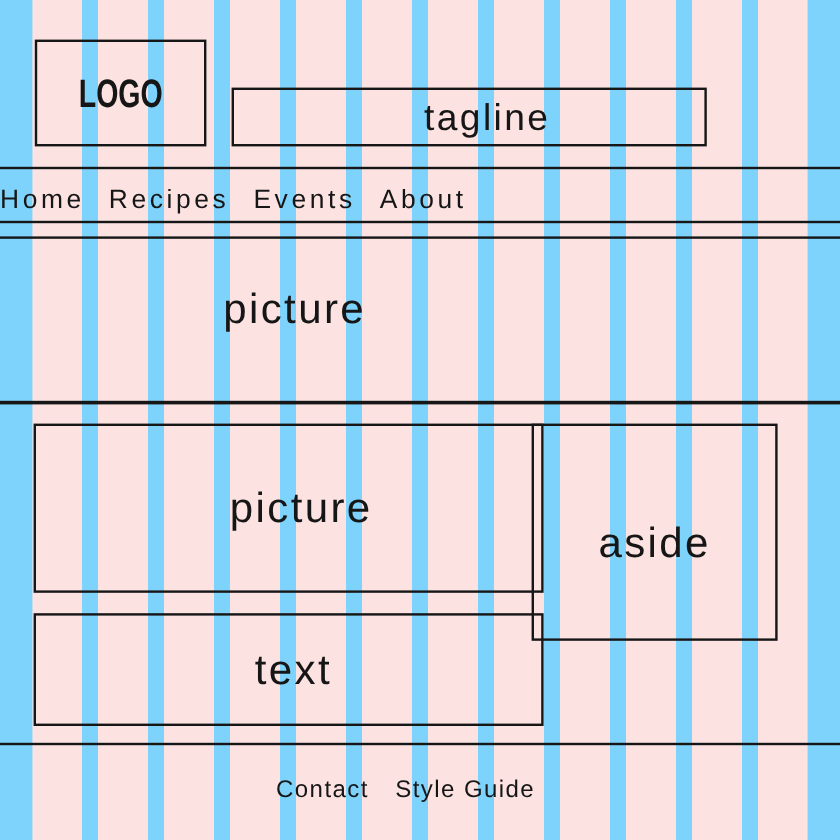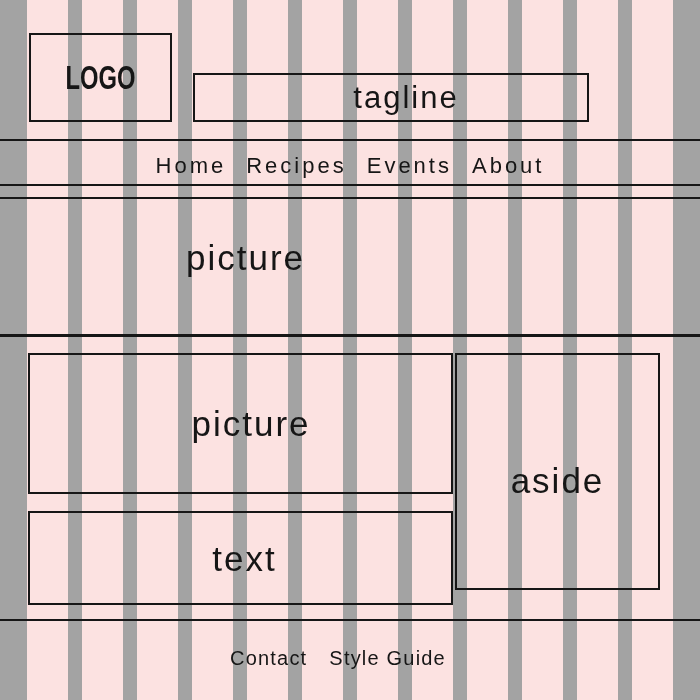--- a/index.html
+++ b/index.html
@@ -7,21 +7,21 @@
     --ink:#161616;
   }
   html,body{margin:0;padding:0;}
   body{
     font-family:"Liberation Sans", sans-serif;
     background:#fff;
   }
   .screen{
     position:relative;
     width:700px;height:700px;
-    background:#a3a3a3;
+    background:#7dd3fc;
     overflow:hidden;
     color:var(--ink);
   }
   
   .stripes{
     position:absolute;left:27px;top:0;width:646px;height:700px;
     background:repeating-linear-gradient(90deg, var(--stripe) 0 41px, transparent 41px 55px);
   }
   .hline{
     position:absolute;left:0;width:700px;height:2px;background:var(--ink);
@@ -34,32 +34,32 @@
   }
   .logo-box{left:29px;top:33px;width:143px;height:89px;}
   .logo-label{
     font-size:33px;font-weight:bold;letter-spacing:0;
     transform:scaleX(0.72);white-space:nowrap;
   }
   .tagline-box{left:193px;top:73px;width:396px;height:49px;padding-left:22px;}
   .tagline-label{font-size:31px;letter-spacing:2px;padding-left:8px;}
   .nav{
     position:absolute;left:0;top:139px;width:700px;height:45px;
-    display:flex;align-items:center;justify-content:center;
+    display:flex;align-items:center;
     gap:20px;padding-top:8px;box-sizing:border-box;
     font-size:22px;letter-spacing:3px;white-space:nowrap;
   }
   .nav-item{cursor:pointer;}
   .hero-label{
     position:absolute;left:186px;top:240px;
     font-size:35px;letter-spacing:2px;line-height:1;
   }
   .picture-box{left:28px;top:353px;width:425px;height:141px;padding-left:21px;}
   .text-box{left:28px;top:511px;width:425px;height:94px;padding-left:8px;}
-  .aside-box{left:455px;top:353px;width:205px;height:237px;padding-top:18px;}
+  .aside-box{left:443px;top:353px;width:205px;height:181px;padding-top:18px;}
   .box-label{font-size:35px;letter-spacing:2px;line-height:1;}
   .footer{
     position:absolute;left:0;top:647px;width:700px;
     display:flex;justify-content:center;gap:22px;
     transform:translateX(-12px);
     font-size:20px;letter-spacing:1.2px;
   }
 </style>
 </head>
 <body>

